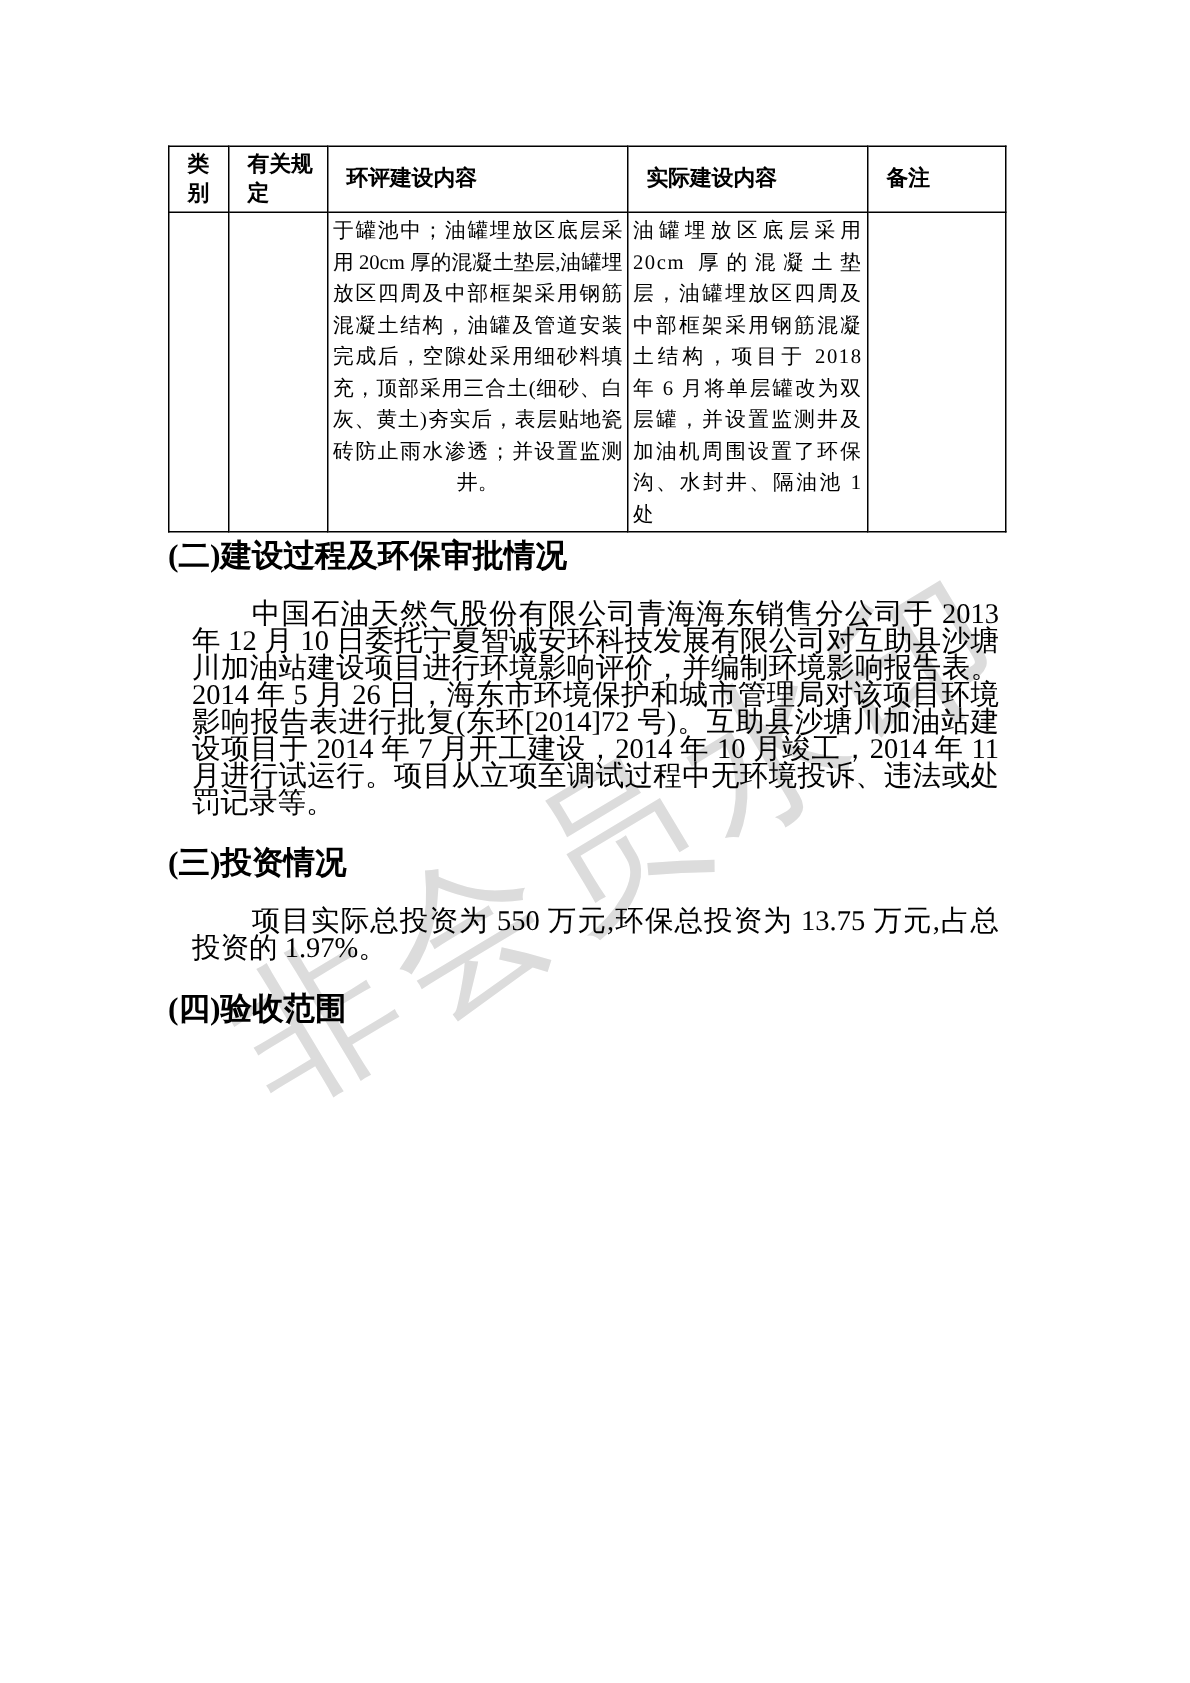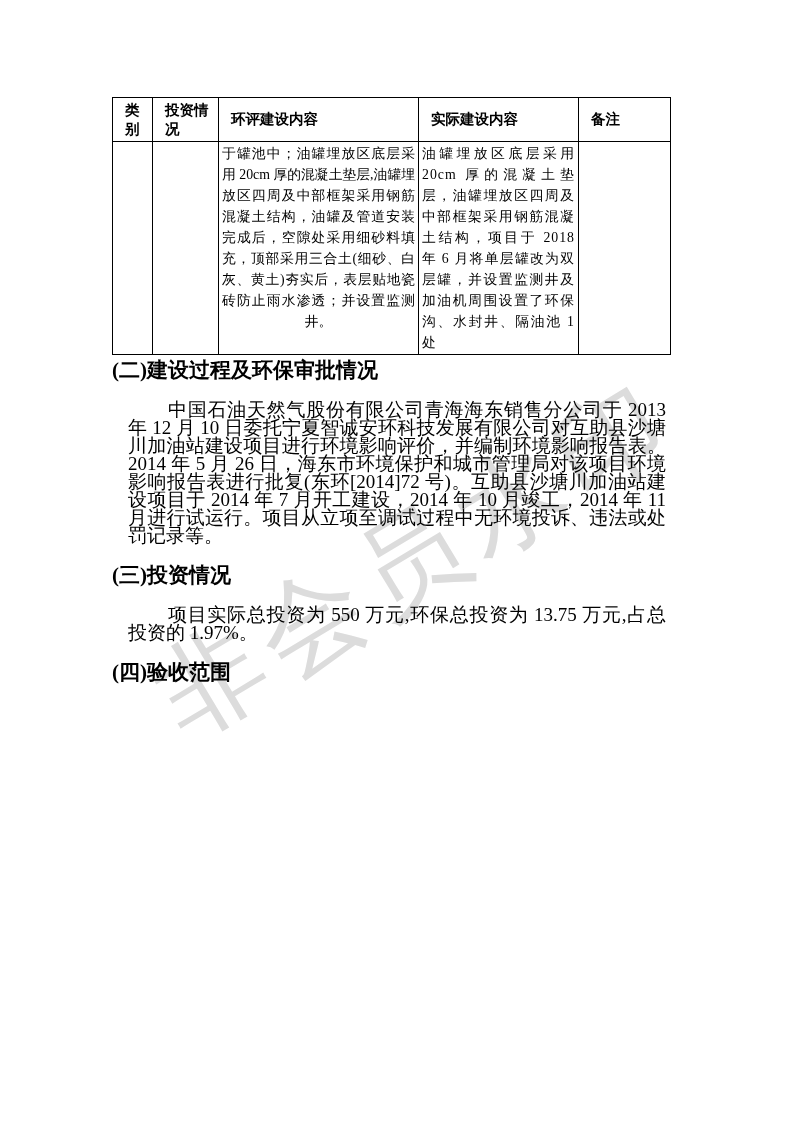--- a/index.html
+++ b/index.html
@@ -97,21 +97,21 @@
       <colgroup>
         <col style="width:40px">
         <col style="width:66px">
         <col style="width:200px">
         <col style="width:160px">
         <col style="width:92px">
       </colgroup>
       <thead>
         <tr>
           <th>类别</th>
-          <th>投资情况</th>
+          <th>有关规定</th>
           <th>环评建设内容</th>
           <th>实际建设内容</th>
           <th>备注</th>
         </tr>
       </thead>
       <tbody>
         <tr>
           <td></td>
           <td></td>
           <td class="cell-eia">于罐池中；油罐埋放区底层采用 20cm 厚的混凝土垫层,油罐埋放区四周及中部框架采用钢筋混凝土结构，油罐及管道安装完成后，空隙处采用细砂料填充，顶部采用三合土(细砂、白灰、黄土)夯实后，表层贴地瓷砖防止雨水渗透；并设置监测井。</td>

